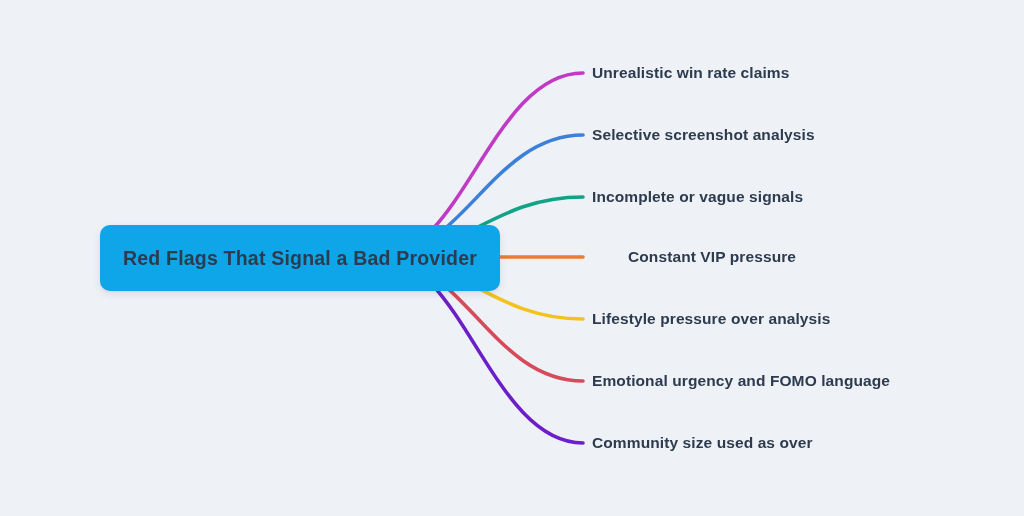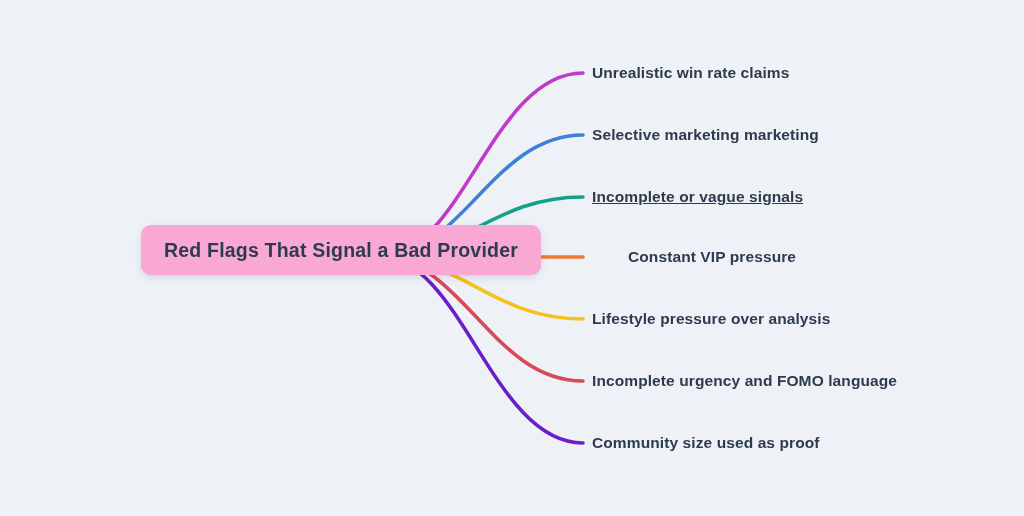--- a/index.html
+++ b/index.html
@@ -27,30 +27,29 @@
   #links-svg path {
     fill: none;
     stroke-width: 3.6px;
     stroke-linecap: round;
   }
   .root-node {
     position: absolute;
     left: 100px;
     top: 225px;
     width: 400px;
-    height: 50px;
-    background: #f9a8d4;
+    height: 66px;
+    background: #0ea5e9;
     border-radius: 10px;
     box-shadow: 0 3px 8px rgba(40, 52, 70, 0.10), 0 1px 2px rgba(40, 52, 70, 0.06);
     display: flex;
     align-items: center;
     justify-content: center;
     z-index: 2;
     cursor: pointer;
-    margin-left: 41px;
   }
   .root-label {
     font-size: 19.5px;
     font-weight: bold;
     color: #2d3b4e;
     letter-spacing: 0.2px;
     white-space: nowrap;
   }
   .branch-label {
     position: absolute;
@@ -78,20 +77,20 @@
       <path d="M 380 257 C 462 257, 492 381, 583 381" stroke="#d64a5a"></path>
       <path d="M 380 257 C 462 257, 492 443, 583 443" stroke="#6c1fc8"></path>
     </svg>
 
   <div class="root-node">
     <span class="root-label">Red Flags That Signal a Bad Provider</span>
   </div>
 
   <div id="branch-labels">
       <div class="branch-label" style="top: 73px;">Unrealistic win rate claims</div>
-      <div class="branch-label" style="top: 135px;">Selective marketing marketing</div>
-      <div class="branch-label" style="top: 197px; text-decoration: underline;">Incomplete or vague signals</div>
+      <div class="branch-label" style="top: 135px;">Selective screenshot analysis</div>
+      <div class="branch-label" style="top: 197px;">Incomplete or vague signals</div>
       <div class="branch-label" style="top: 257px; margin-left: 36px;">Constant VIP pressure</div>
       <div class="branch-label" style="top: 319px;">Lifestyle pressure over analysis</div>
-      <div class="branch-label" style="top: 381px;">Incomplete urgency and FOMO language</div>
-      <div class="branch-label" style="top: 443px;">Community size used as proof</div>
+      <div class="branch-label" style="top: 381px;">Emotional urgency and FOMO language</div>
+      <div class="branch-label" style="top: 443px;">Community size used as over</div>
     </div>
 </div>
 
 </body></html>

